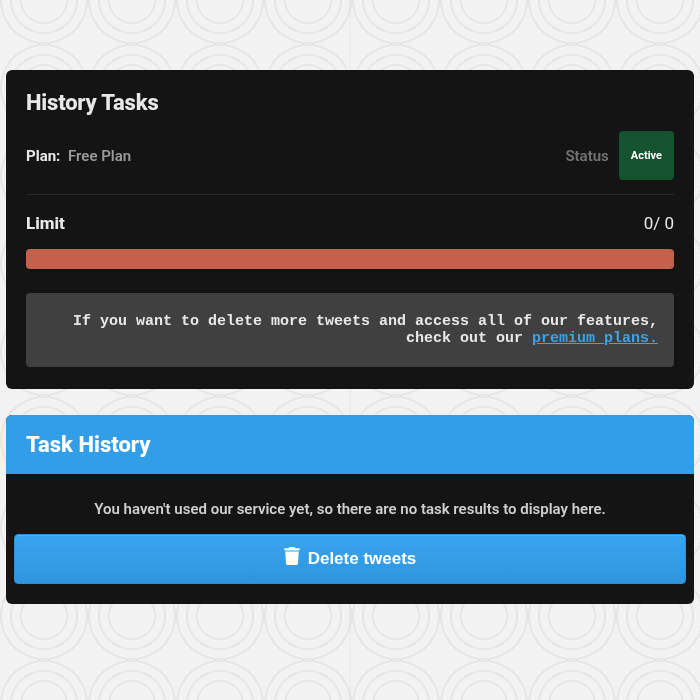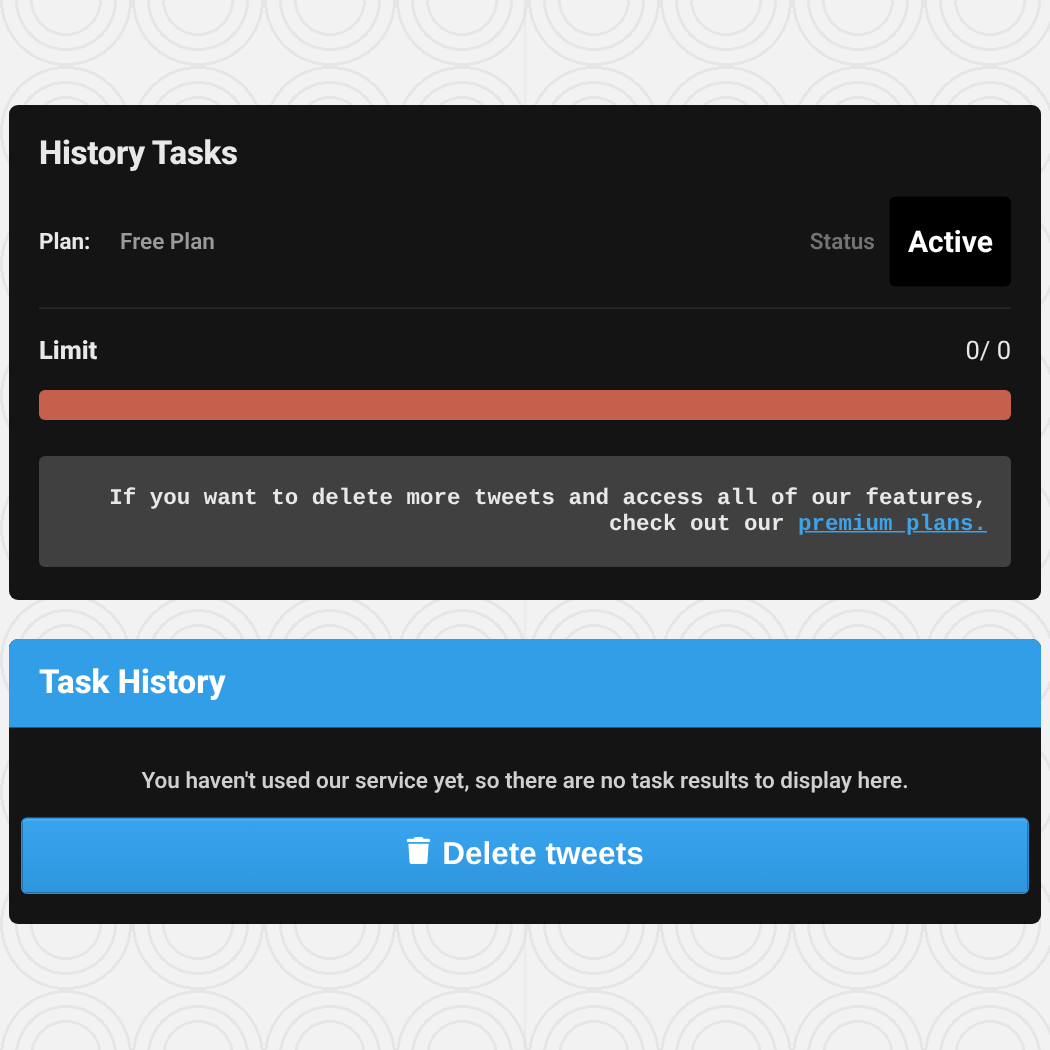--- a/index.html
+++ b/index.html
@@ -49,28 +49,28 @@
     letter-spacing: -0.2px;
   }
   .row {
     display: flex;
     align-items: center;
     justify-content: space-between;
     margin-top: 16px;
     font-size: 15px;
   }
   .plan-label { font-weight: 700; color: #e8e8e8; }
-  .plan-value { color: #9a9a9a; font-weight: 600; margin-left: 16px;}
+  .plan-value { color: #9a9a9a; font-weight: 600; margin-left: 4px;}
   .status-wrap { display: flex; align-items: center; gap: 10px; }
   .status-label { color: #737373; font-weight: 600; }
   .badge {
-    background: #000000;
+    background: #14532d;
     color: #fff;
     font-weight: 700;
-    font-size: 20px;
+    font-size: 11px;
     padding: 18px 12px;
     border-radius: 4px;
   }
   .divider { height: 1px; background: #2a2a2a; margin: 14px 0 18px; }
   .limit-row { display:flex; justify-content: space-between; align-items:center; }
   .limit-label { font-weight: 800; font-size: 17px; color: #e8e8e8;}
   .limit-value { font-weight: 400; font-size: 17px; color: #e8e8e8;}
   .progress {
     margin-top: 16px;
     height: 20px;
@@ -116,21 +116,21 @@
     display: flex;
     align-items: center;
     justify-content: center;
     gap: 8px;
     width: 100%;
     background: linear-gradient(#39a4ee,#2e96df);
     border: 1px solid #2b8fd6;
     border-radius: 4px;
     color: #fff;
     font-weight: 800;
-    font-size: 21px;
+    font-size: 17px;
     padding: 12px 0 13px;
     cursor: pointer;
     box-shadow: inset 0 1px 0 rgba(255,255,255,.15);
   }
   .btn svg { width: 16px; height: 18px; fill: #fff; }
 </style>
 </head>
 <body>
 
 <div class="card card-1">

